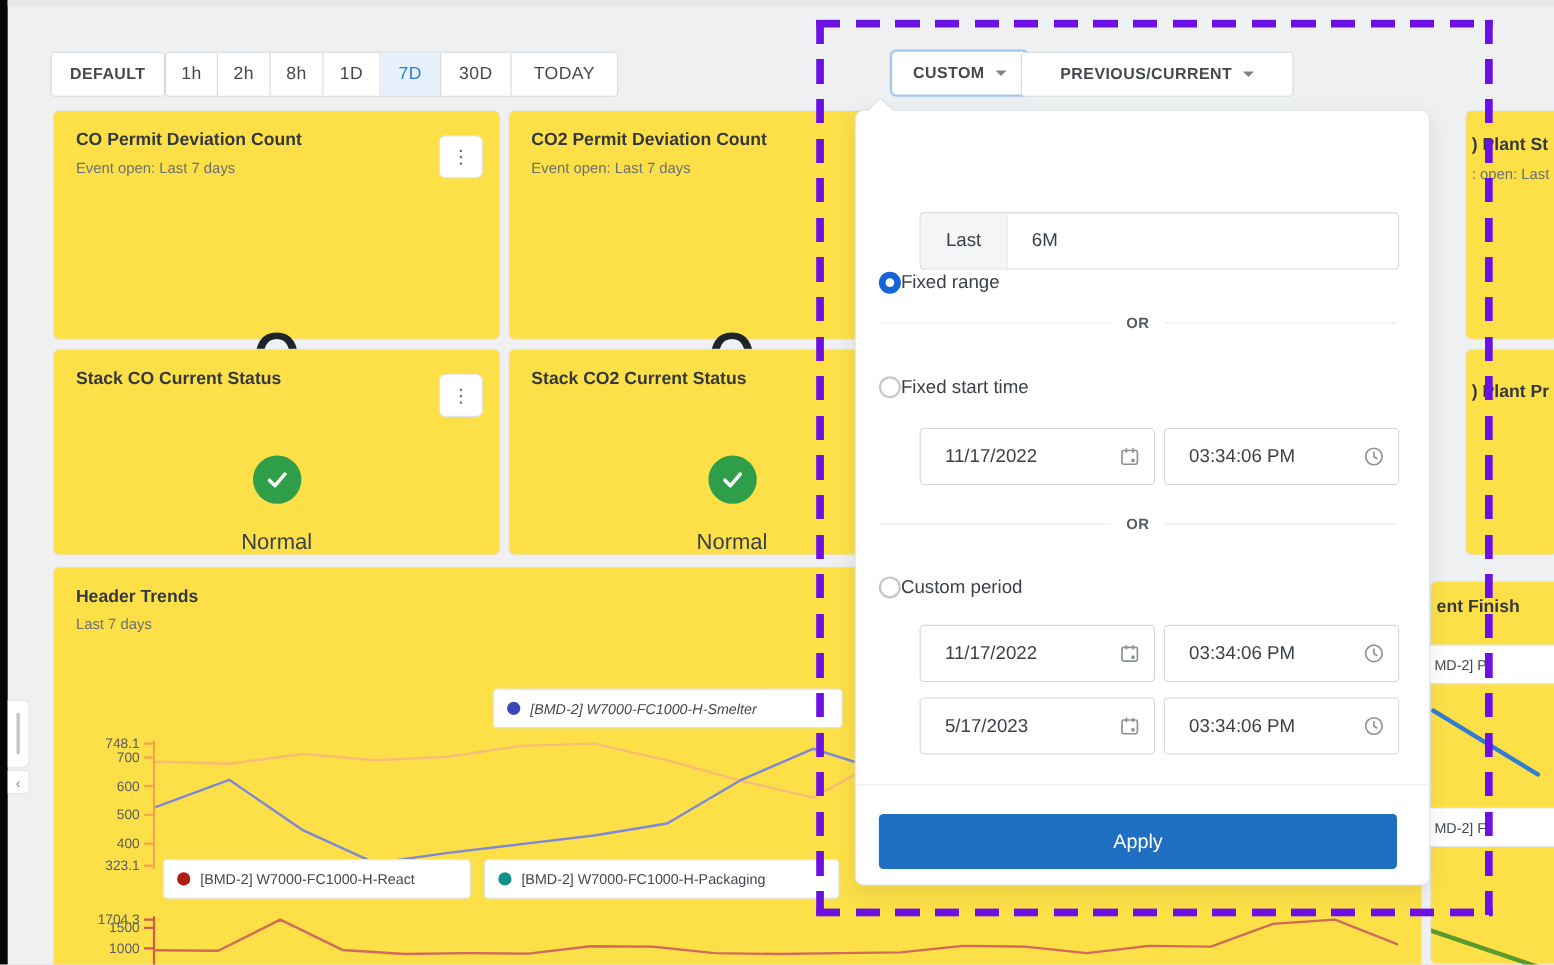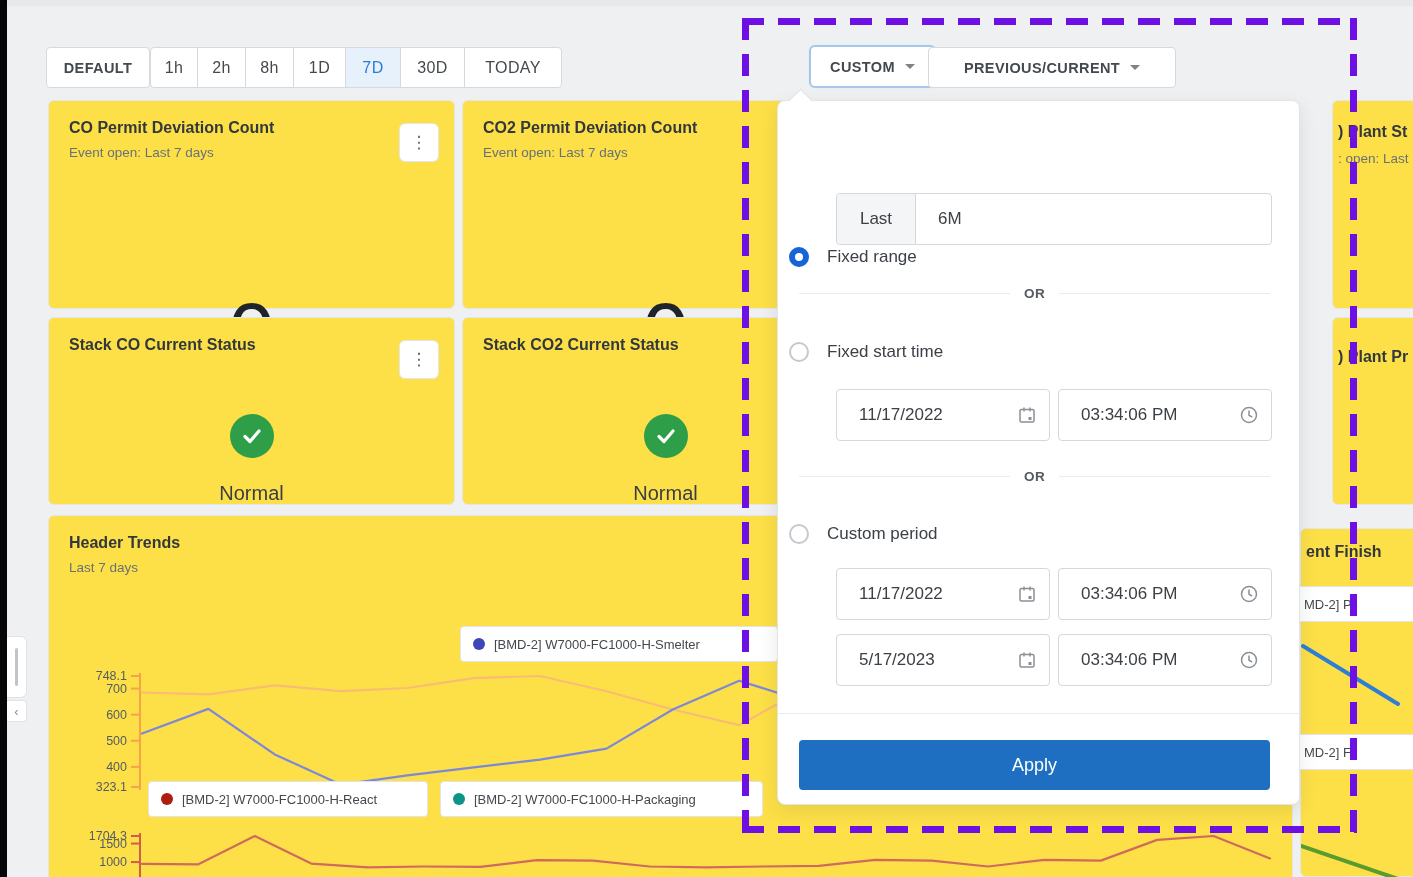--- a/index.html
+++ b/index.html
@@ -45,21 +45,21 @@
   .frag-title{position:absolute;font-size:16px;font-weight:700;color:#33383d;white-space:nowrap;}
   .frag-sub{position:absolute;font-size:13.5px;color:#6a7077;white-space:nowrap;}
   .chip-frag{position:absolute;background:#fff;border:1px solid #e2e5e8;border-radius:4px;height:34px;
         display:flex;align-items:center;font-size:13px;color:#43484e;padding-left:8px;white-space:nowrap;overflow:hidden;}
 
   
   .popover{position:absolute;left:777px;top:100px;width:523px;height:705px;background:#fff;
         border:1px solid #e2e5e8;border-radius:8px;box-shadow:0 6px 18px rgba(40,45,50,.10);z-index:40;box-sizing:border-box;}
   .pop-caret{position:absolute;left:14px;top:-9px;width:16px;height:16px;background:#fff;transform:rotate(45deg);
         border-left:1px solid #dcdfe2;border-top:1px solid #dcdfe2;}
-  .radio-row{position:absolute;left:11px;display:flex;align-items:center;gap:18px;justify-content:space-between;}
+  .radio-row{position:absolute;left:21px;display:flex;align-items:center;justify-content:space-between;}
   .radio{width:20px;height:20px;border-radius:50%;box-sizing:border-box;background:#fff;cursor:pointer;flex:0 0 auto;}
   .radio.off{border:2px solid #c5c9ce;}
   .radio-label{font-size:17px;color:#3c4147;}
   .tbox{position:absolute;height:52px;background:#fff;border:1px solid #d4d7db;border-radius:4px;display:flex;
         align-items:center;font-size:17px;color:#3c4147;box-sizing:border-box;}
   .tbox .val{padding-left:22px;flex:1;}
   .tbox .field-icon{margin-right:12px;display:flex;}
   .prefix{width:78px;align-self:stretch;background:#f4f5f6;border-right:1px solid #d4d7db;border-radius:4px 0 0 4px;
         display:flex;align-items:center;justify-content:center;font-size:17px;color:#3c4147;}
   .or-row{position:absolute;left:21px;width:471px;display:flex;align-items:center;gap:14px;
@@ -158,21 +158,21 @@
 
   <div class="card" style="left:1332px;top:317px;width:85px;height:188px;">
     <div class="frag-title" style="left:5px;top:30px;">) Plant Pr</div>
   </div>
 
   <div class="card" style="left:48px;top:515px;width:1245px;height:380px;">
     <div class="card-title">Header Trends</div>
     <div class="card-sub">Last 7 days</div>
   </div>
 
-  <div class="chip" style="left:460px;top:626px;width:318px;">
+  <div class="chip" style="left:448px;top:626px;width:318px;font-style:italic;">
     <span class="dot" style="background: rgb(61, 71, 184);"></span>
     <span>[BMD-2] W7000-FC1000-H-Smelter</span>
   </div>
 
   <svg class="chart-svg" style="top:664px;" width="1230" height="132">
       <line x1="80" y1="9" x2="80" y2="126" stroke="#f5a44c" stroke-width="2"></line>
       <line x1="71" y1="12" x2="80" y2="12" stroke="#f5a44c" stroke-width="2"></line>
       <text x="67" y="16" text-anchor="end" fill="#565c63" font-size="12.5" font-family="&quot;Liberation Sans&quot;,sans-serif">748.1</text>
       <line x1="71" y1="24.562588235294122" x2="80" y2="24.562588235294122" stroke="#f5a44c" stroke-width="2"></line>
       <text x="67" y="28.562588235294122" text-anchor="end" fill="#565c63" font-size="12.5" font-family="&quot;Liberation Sans&quot;,sans-serif">700</text>

